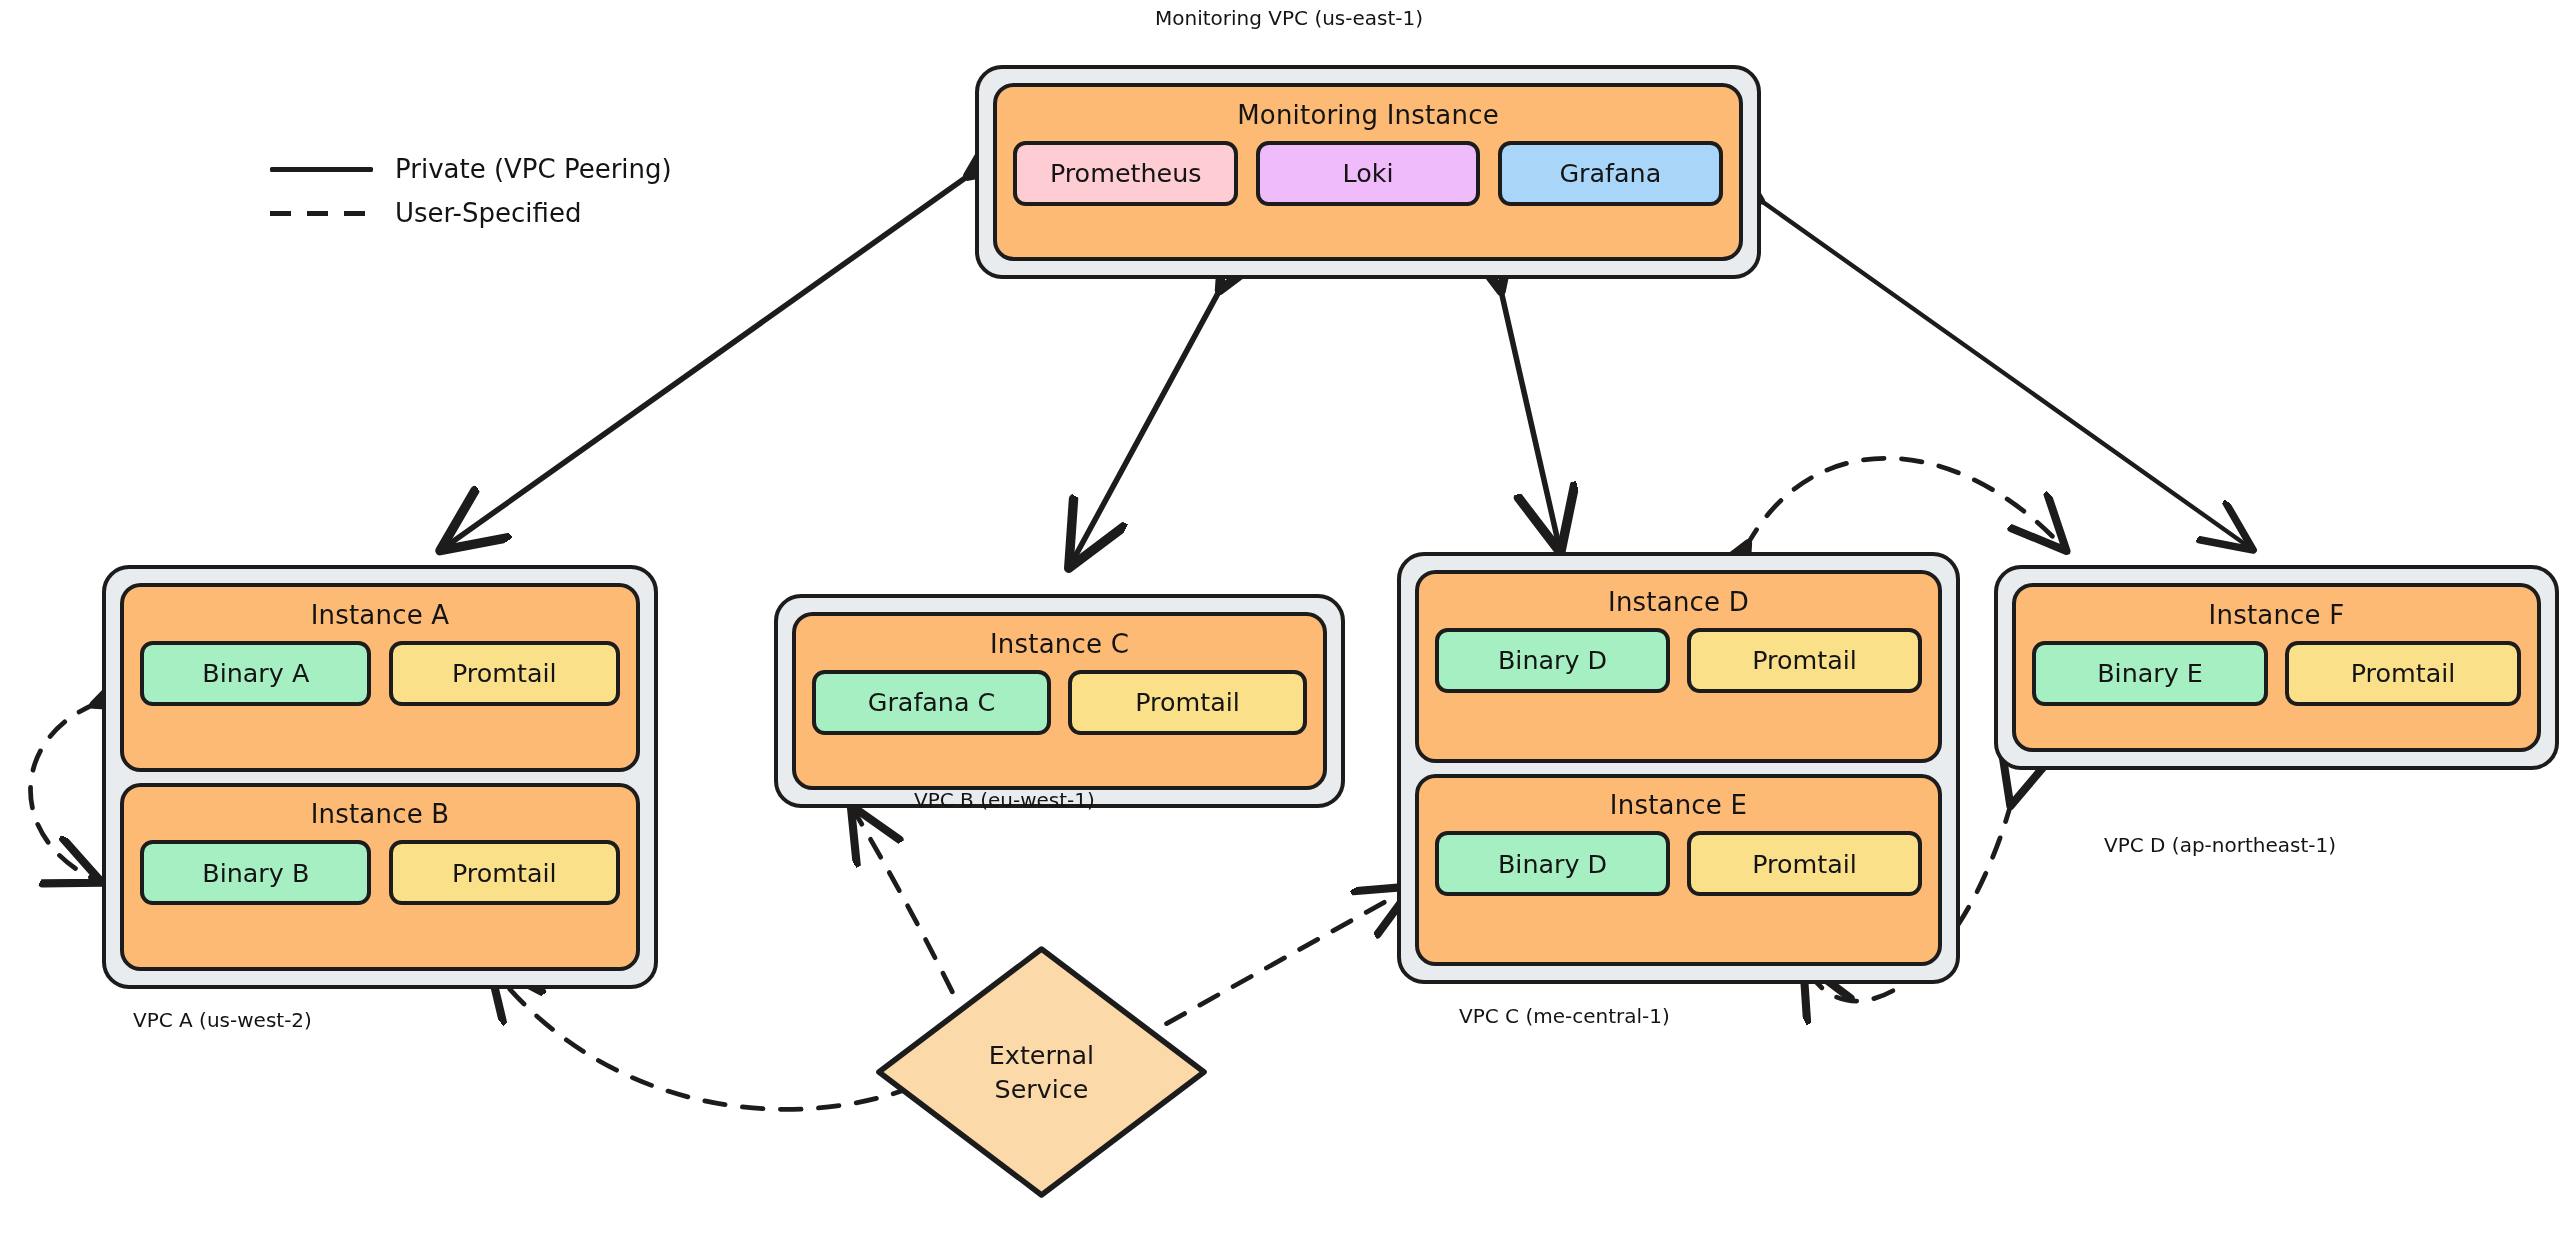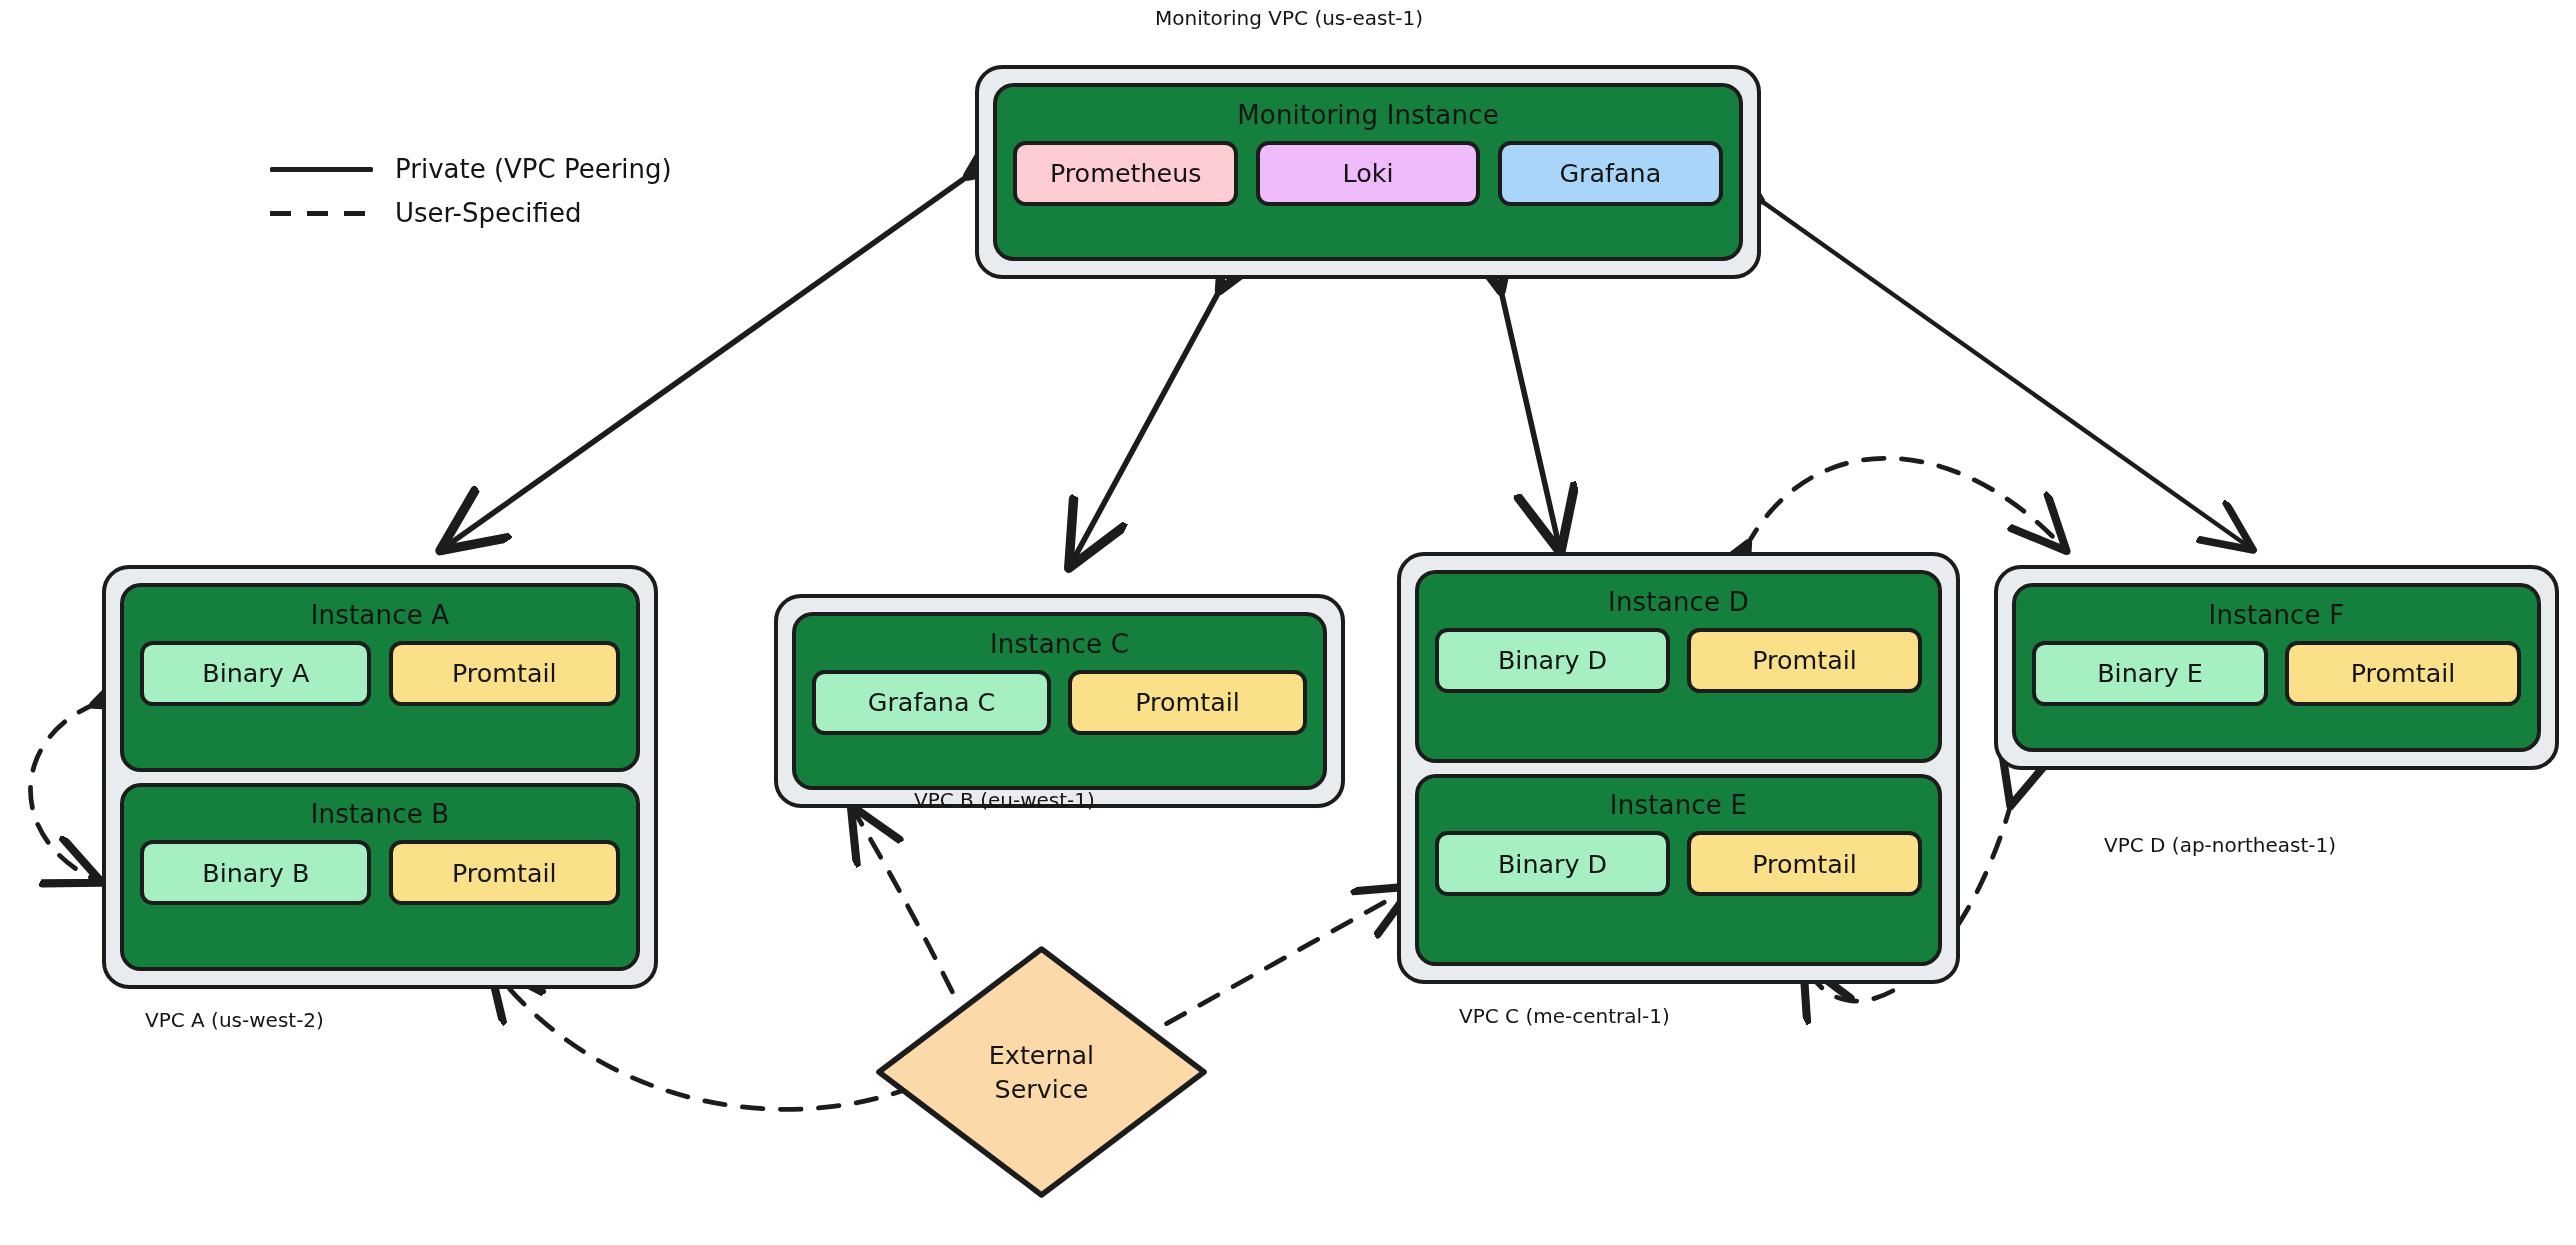--- a/index.html
+++ b/index.html
@@ -30,21 +30,21 @@
     border:4.8px solid #1c1c1c;
     border-radius:27px;
     box-sizing:border-box;
     padding:14.3px;
     display:flex;
     flex-direction:column;
     gap:11px;
   }
   
   .instance{
-    background:#15803d;
+    background:#fdba74;
     border:4.8px solid #1c1c1c;
     border-radius:20.6px;
     box-sizing:border-box;
     padding:9.5px 16px 16px 16px;
     display:flex;
     flex-direction:column;
     align-items:center;
     flex:1 1 auto;
   }
   .instance-title{
@@ -217,21 +217,21 @@
       </div>
     </div>
     <div class="instance">
       <div class="instance-title">Instance B</div>
       <div class="comp-row">
         <div class="comp binary">Binary B</div>
         <div class="comp promtail">Promtail</div>
       </div>
     </div>
   </div>
-  <div class="vpc-caption" style="left:145px; top:1008px;">VPC A (us-west-2)</div>
+  <div class="vpc-caption" style="left:133px; top:1008px;">VPC A (us-west-2)</div>
 
   <div class="node vpc" style="left:774px; top:594px; width:571px; height:214px;">
     <div class="instance">
       <div class="instance-title">Instance C</div>
       <div class="comp-row">
         <div class="comp binary">Grafana C</div>
         <div class="comp promtail">Promtail</div>
       </div>
     </div>
   </div>

